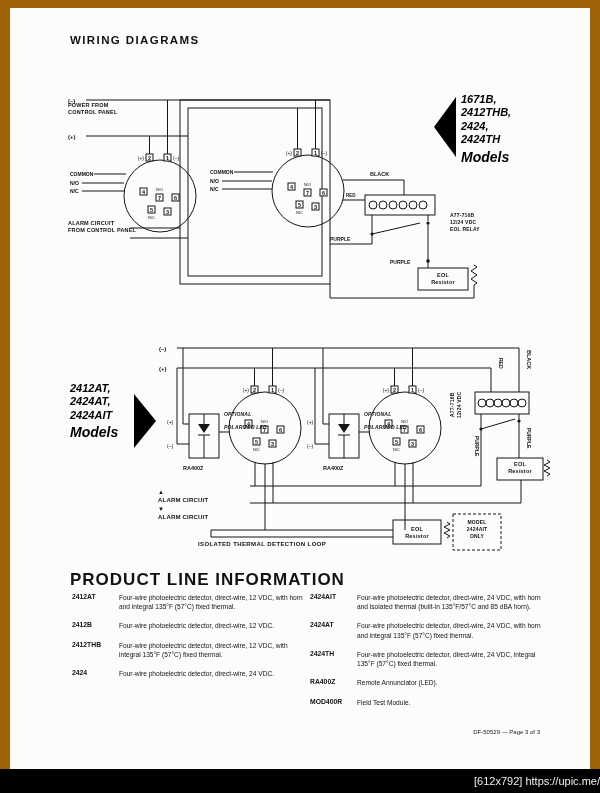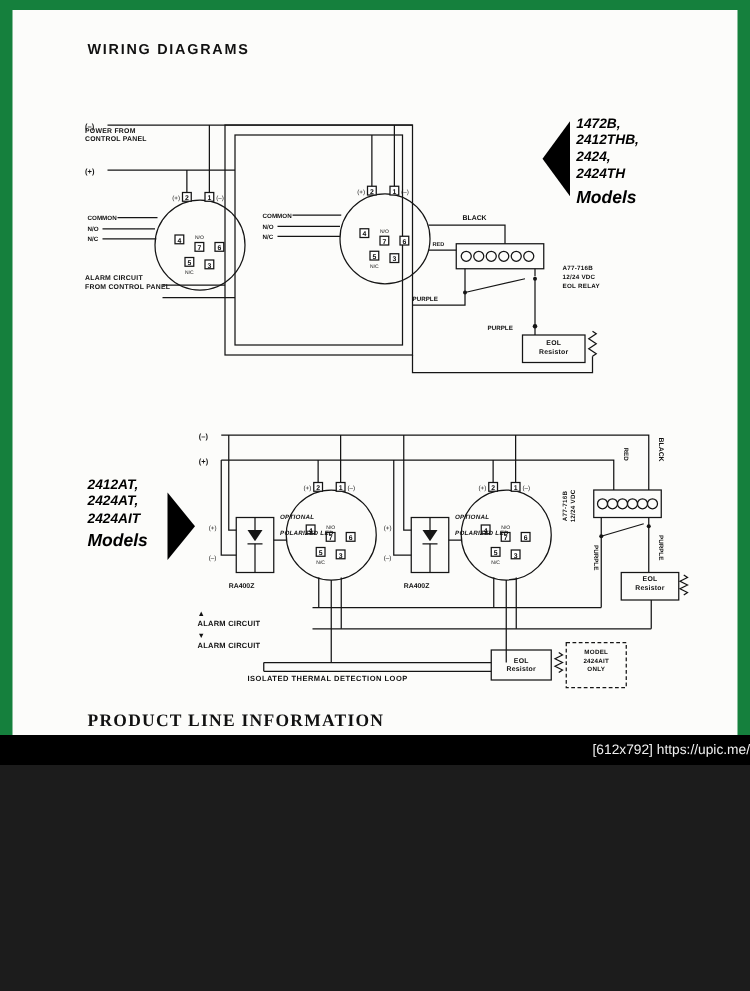--- a/index.html
+++ b/index.html
@@ -1,21 +1,21 @@
 <!DOCTYPE html>
 <html><head>
 <meta charset="utf-8">
 <style>
   * { margin:0; padding:0; box-sizing:border-box; }
   html,body { background:#1c1c1c; }
   body { font-family:"Liberation Sans", sans-serif; }
-  .canvas { position:relative; width:600px; height:612px; background:#15803d; overflow:hidden; }
+  .canvas { position:relative; width:600px; height:793px; background:#a16207; overflow:hidden; }
   .sheet { position:absolute; left:10px; top:8px; width:580px; height:761px; background:#fcfcfa; }
   .title { position:absolute; font-size:11.5px; font-weight:bold; letter-spacing:1.4px; color:#111; }
-  .heading2 { position:absolute; font-size:14px; font-weight:bold; letter-spacing:1px; color:#111;font-family:Liberation Serif, serif; }
+  .heading2 { position:absolute; font-size:17px; font-weight:bold; letter-spacing:1px; color:#111; }
   .diagram { position:absolute; }
   .lb { position:absolute; font-size:5.5px; font-weight:bold; line-height:1.35; color:#111;
         white-space:pre-line; letter-spacing:.2px; }
   .fs5 { font-size:5px; }
   .fs6 { font-size:6px; }
   .ctr { text-align:center; }
   .ital { font-style:italic; }
   .callout { position:absolute; }
   .callout-models { font-size:11px; font-weight:bold; font-style:italic; line-height:1.22;
                     color:#000; white-space:pre-line; }
@@ -149,21 +149,21 @@
 FROM CONTROL PANEL</div>
   <div class="lb fs5" style="left:450px; top:212px; width:52px;">A77-716B
 12/24 VDC
 EOL RELAY</div>
   <div class="lb ctr" style="left:418px; top:272px; width:50px;">EOL
 Resistor</div>
 
   <div class="callout">
     <div class="tri-left" style="left:434px; top:97px;"></div>
     <div style="position:absolute; left:461px; top:93px;">
-      <div class="callout-models">1472B,
+      <div class="callout-models">1671B,
 2412THB,
 2424,
 2424TH</div>
       <div class="callout-suffix">Models</div>
     </div>
   </div>
 
   <div class="diagram" style="left:155px; top:336px; width:410px; height:230px;">
     <svg width="410" height="230" viewBox="0 0 410 230">
       <g fill="none" stroke="#151515" stroke-width="1">

